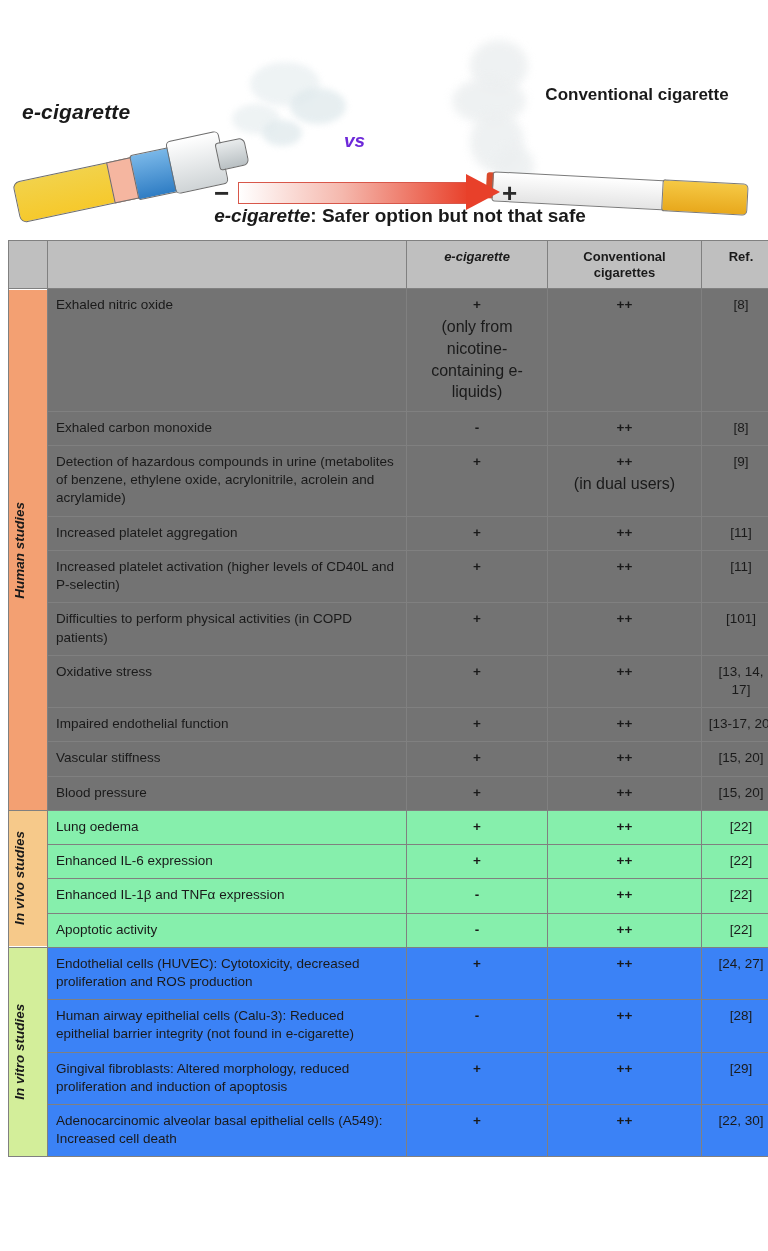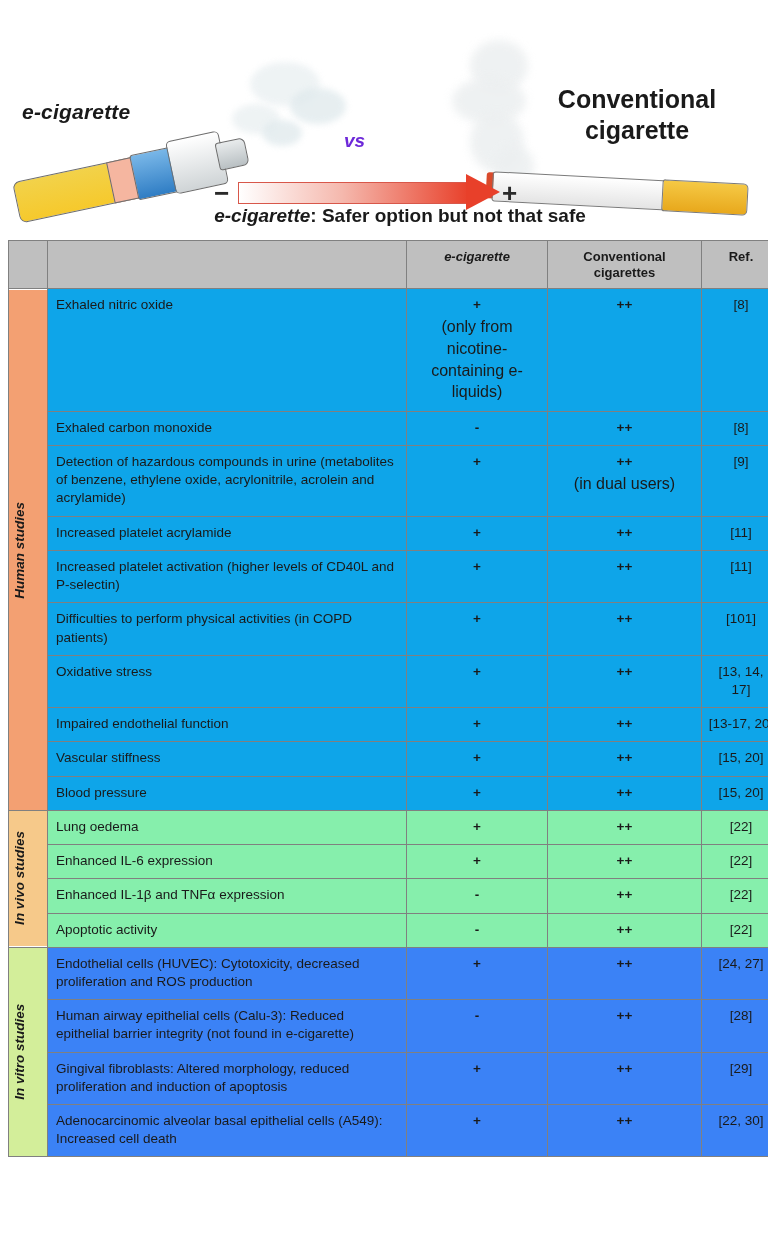--- a/index.html
+++ b/index.html
@@ -33,21 +33,21 @@
     font-weight: bold;
     font-size: 21px;
     letter-spacing: .2px;
   }
   .label-conv {
     position: absolute;
     right: 26px;
     top: 84px;
     text-align: center;
     font-weight: bold;
-    font-size: 25px;
+    font-size: 17px;
     line-height: 1.25;
     width: 210px;
   }
   .label-vs {
     position: absolute;
     left: 344px;
     top: 130px;
     font-style: italic;
     font-weight: bold;
     font-size: 19px;
@@ -277,21 +277,21 @@
     font-style: italic;
     font-size: 13.5px;
     padding: 4px 2px;
     white-space: nowrap;
   }
   
   .g-human { background: #f3a072; }
   .g-vivo  { background: #f6c98a; }
   .g-vitro { background: #d3ee9a; }
 
-  .r-human td:not(.group) { background: #0ea5e9; }
+  .r-human td:not(.group) { background: #737373; }
   .r-vivo  td:not(.group) { background: #86efac; }
   .r-vitro td:not(.group) { background: #3b82f6; }
 
   .it { font-style: italic; }
 </style>
 </head>
 <body>
 
 <div class="page">
 
@@ -360,21 +360,21 @@
           <td class="val"><span>++</span></td>
           <td class="ref">[8]</td>
         </tr>
         <tr class="r-human">
           <td class="desc">Detection of hazardous compounds in urine (metabolites of benzene, ethylene oxide, acrylonitrile, acrolein and acrylamide)</td>
           <td class="val"><span>+</span></td>
           <td class="val"><span>++</span><span class="note">(in dual users)</span></td>
           <td class="ref">[9]</td>
         </tr>
         <tr class="r-human">
-          <td class="desc">Increased platelet acrylamide</td>
+          <td class="desc">Increased platelet aggregation</td>
           <td class="val"><span>+</span></td>
           <td class="val"><span>++</span></td>
           <td class="ref">[11]</td>
         </tr>
         <tr class="r-human">
           <td class="desc">Increased platelet activation (higher levels of CD40L and P-selectin)</td>
           <td class="val"><span>+</span></td>
           <td class="val"><span>++</span></td>
           <td class="ref">[11]</td>
         </tr>

